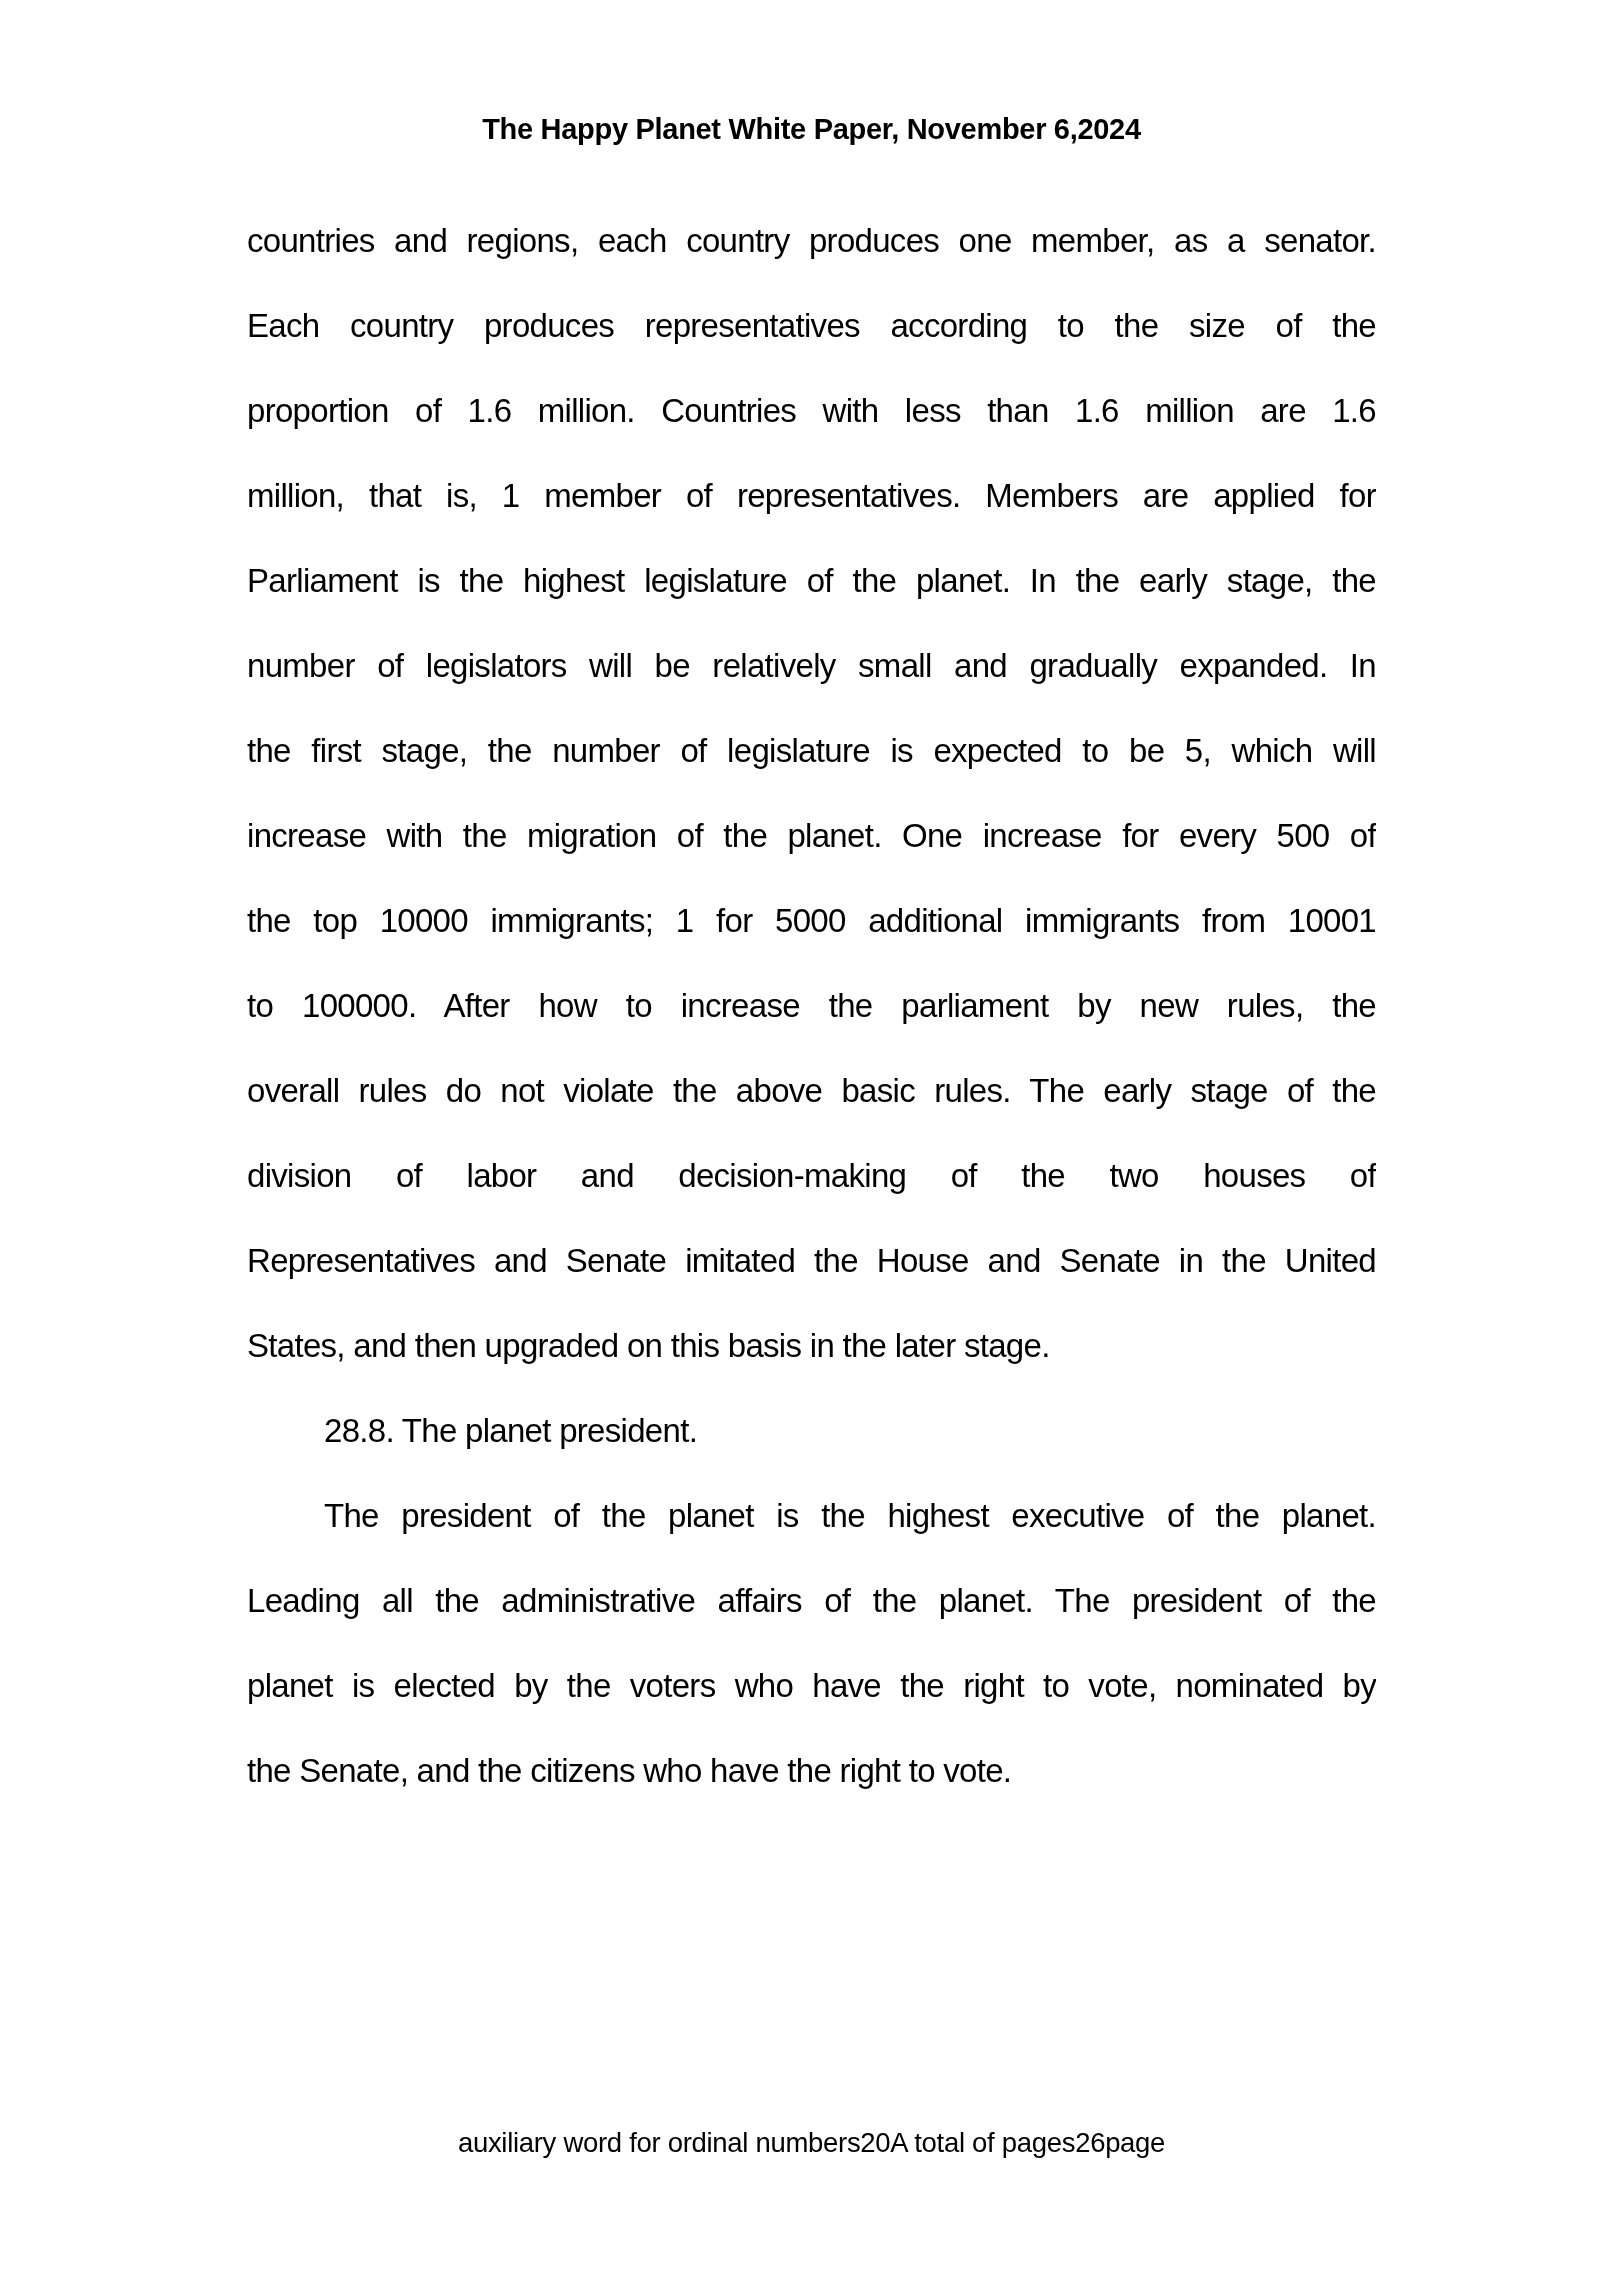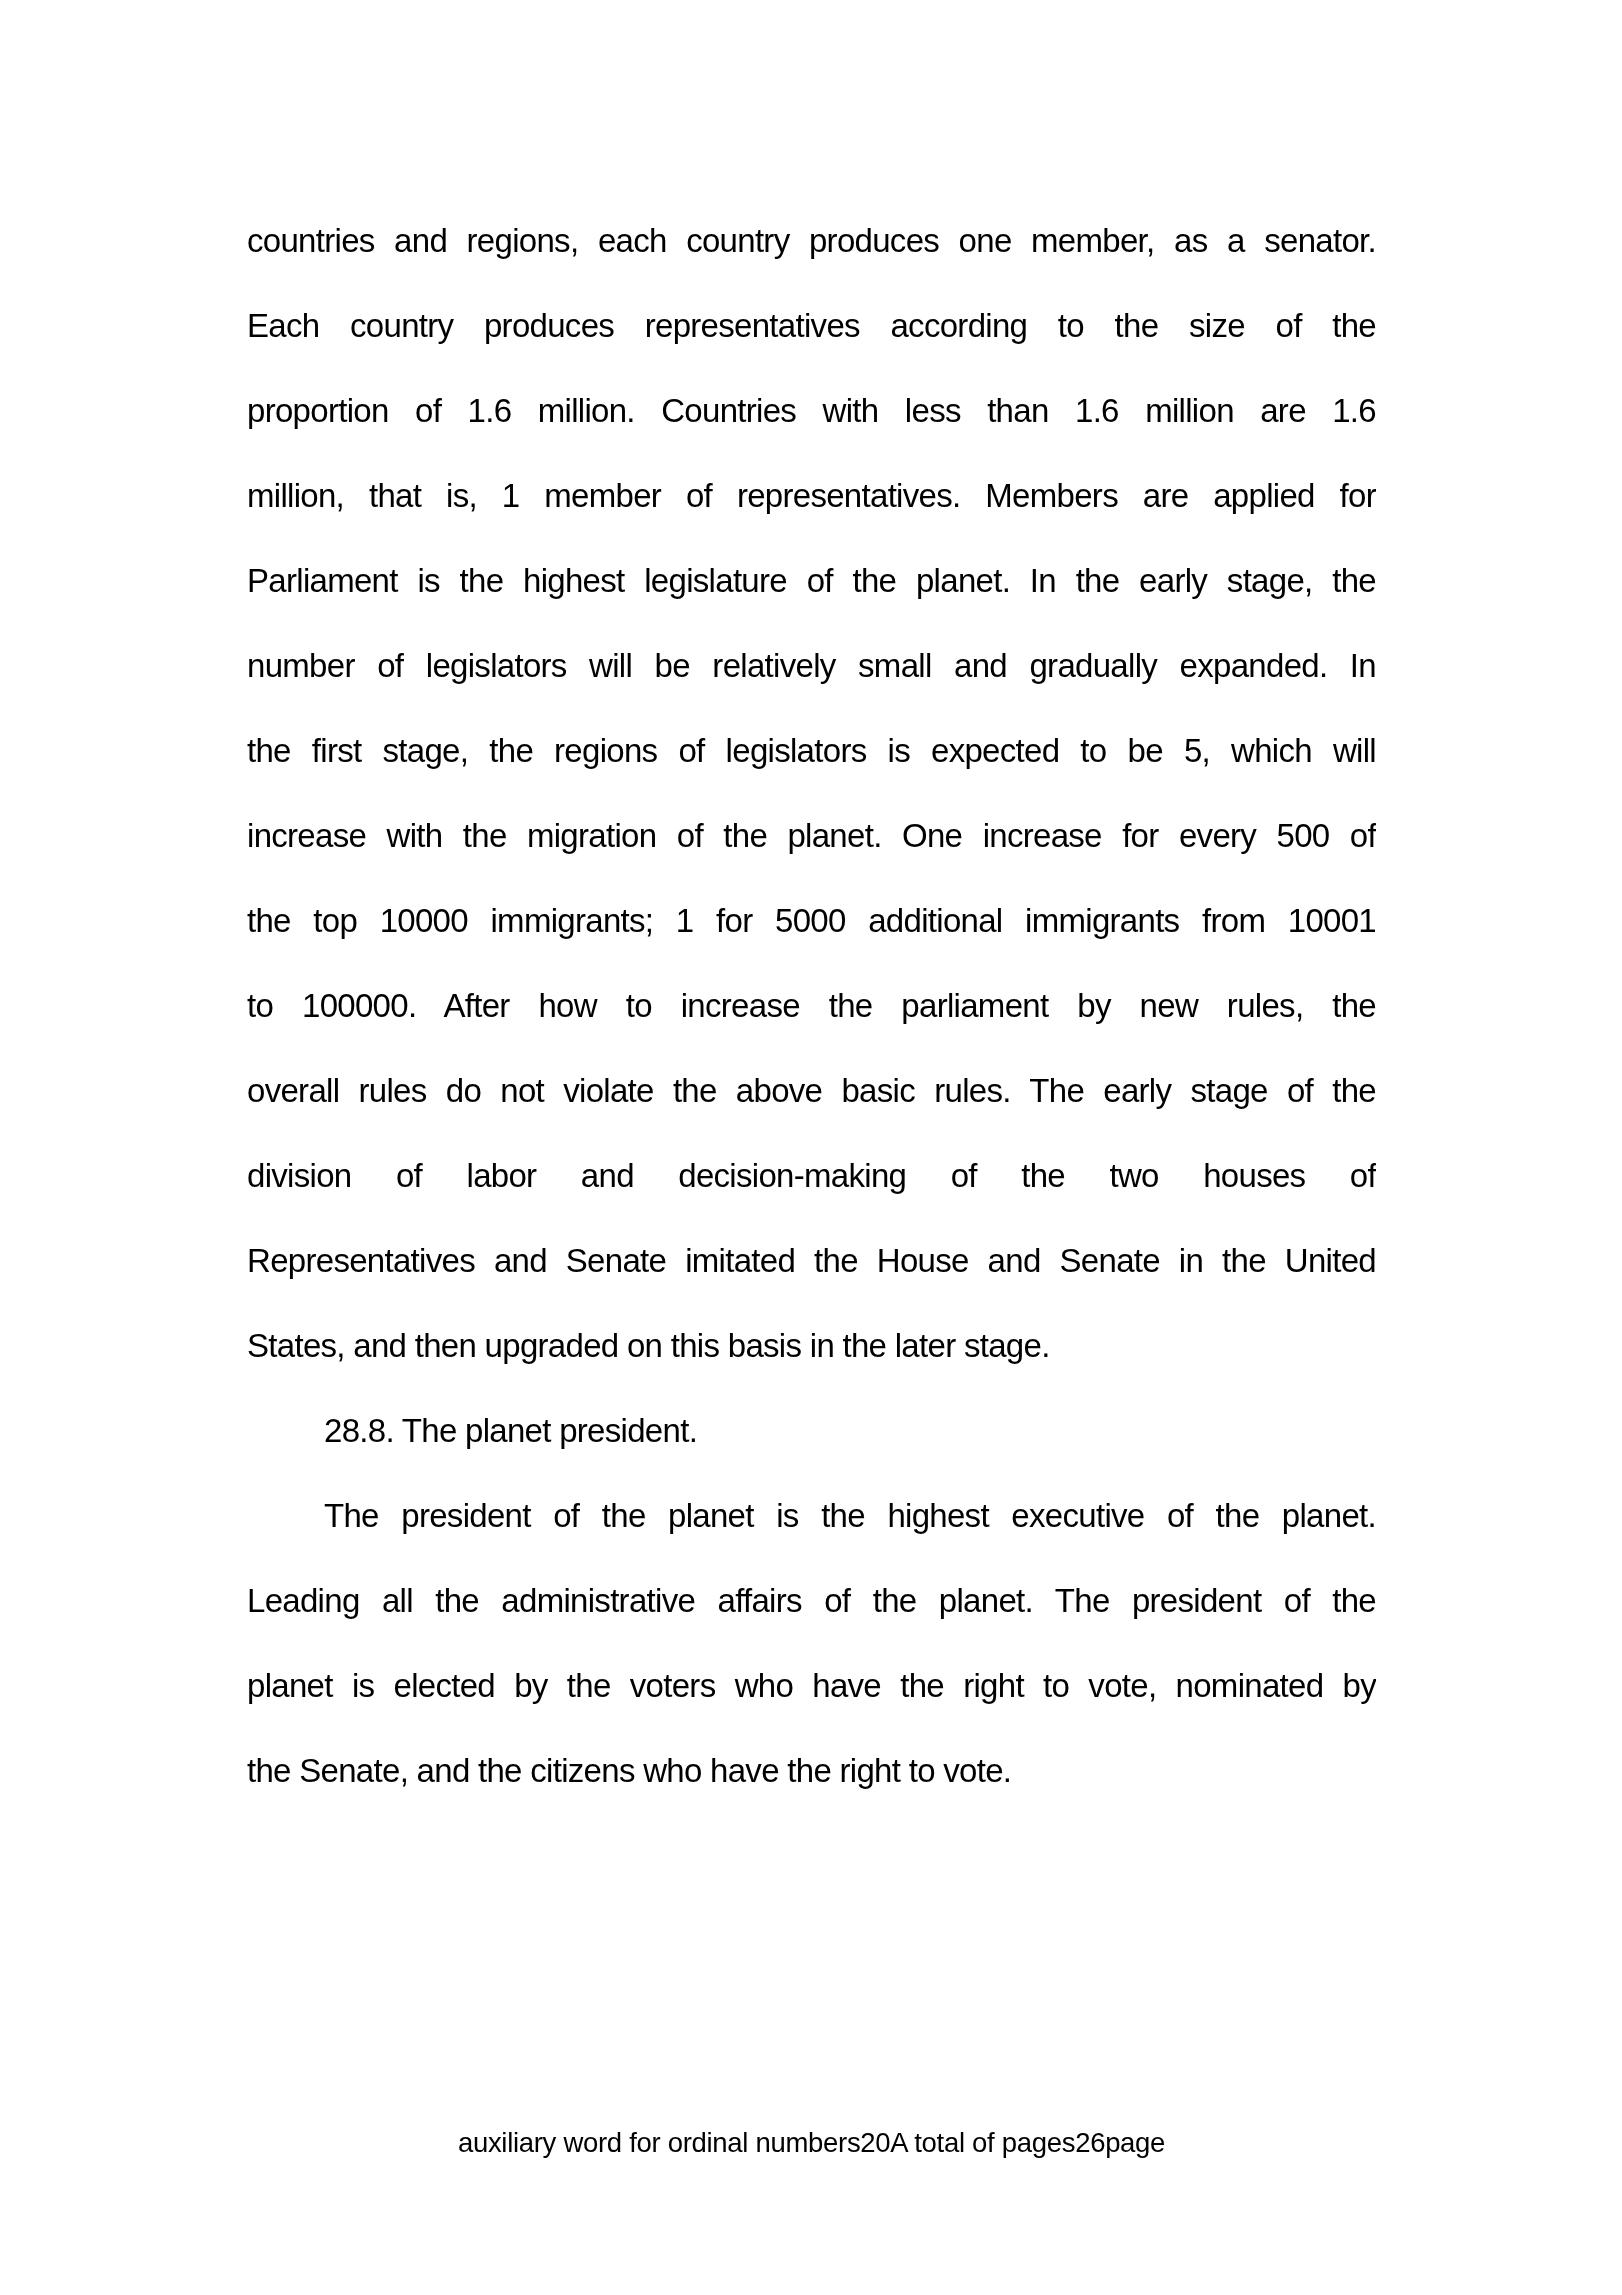--- a/index.html
+++ b/index.html
@@ -57,29 +57,30 @@
     font-size: 27.5px;
     letter-spacing: -0.3px;
     line-height: 39px;
   }
 </style>
 </head>
 <body>
 
 <div class="page">
 
+  <div class="doc-header">The Happy Planet White Paper, November 6,2024</div>
 
   <div class="content" id="content">
       <div class="line j">countries and regions, each country produces one member, as a senator.</div>
       <div class="line j">Each country produces representatives according to the size of the</div>
       <div class="line j">proportion of 1.6 million. Countries with less than 1.6 million are 1.6</div>
       <div class="line j">million, that is, 1 member of representatives. Members are applied for</div>
       <div class="line j">Parliament is the highest legislature of the planet. In the early stage, the</div>
       <div class="line j">number of legislators will be relatively small and gradually expanded. In</div>
-      <div class="line j">the first stage, the regions of legislators is expected to be 5, which will</div>
+      <div class="line j">the first stage, the number of legislature is expected to be 5, which will</div>
       <div class="line j">increase with the migration of the planet. One increase for every 500 of</div>
       <div class="line j">the top 10000 immigrants; 1 for 5000 additional immigrants from 10001</div>
       <div class="line j">to 100000. After how to increase the parliament by new rules, the</div>
       <div class="line j">overall rules do not violate the above basic rules. The early stage of the</div>
       <div class="line j">division of labor and decision-making of the two houses of</div>
       <div class="line j">Representatives and Senate imitated the House and Senate in the United</div>
       <div class="line">States, and then upgraded on this basis in the later stage.</div>
       <div class="line ind">28.8. The planet president.</div>
       <div class="line j ind">The president of the planet is the highest executive of the planet.</div>
       <div class="line j">Leading all the administrative affairs of the planet. The president of the</div>

